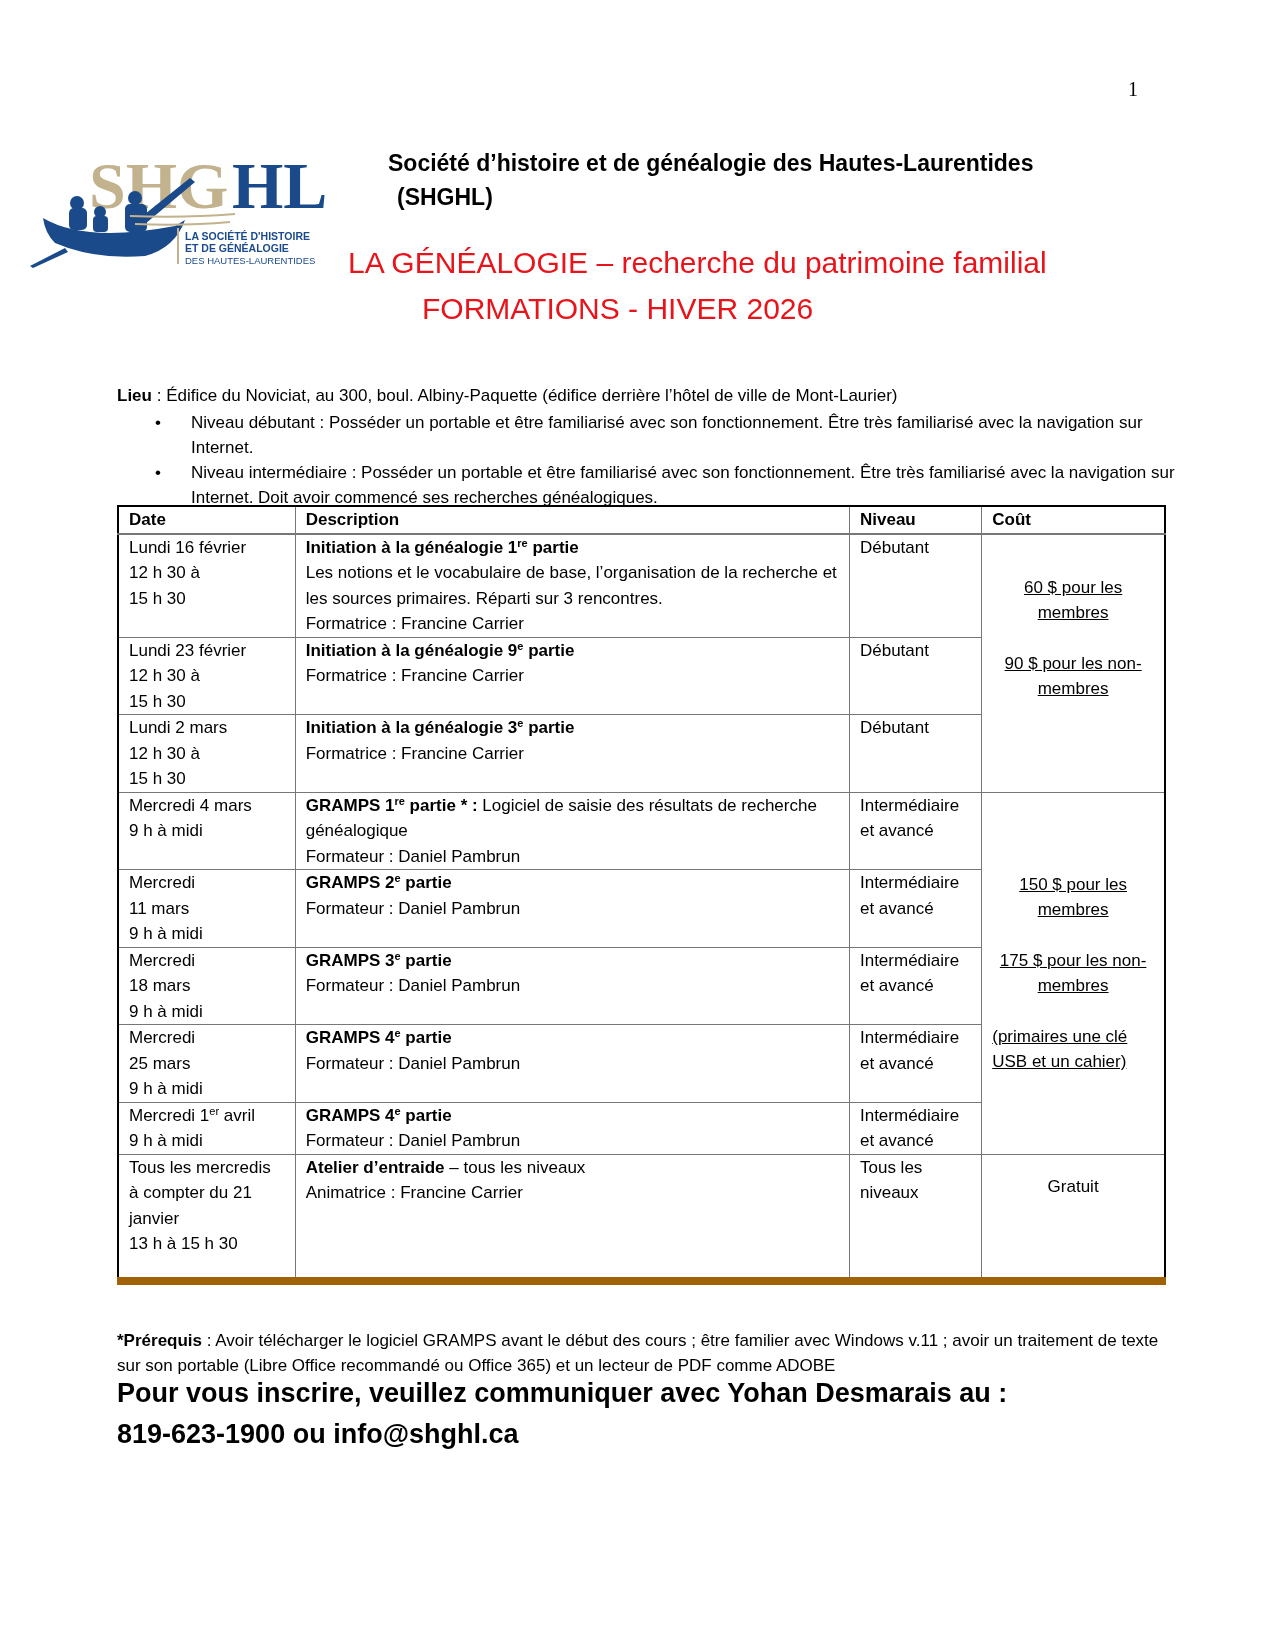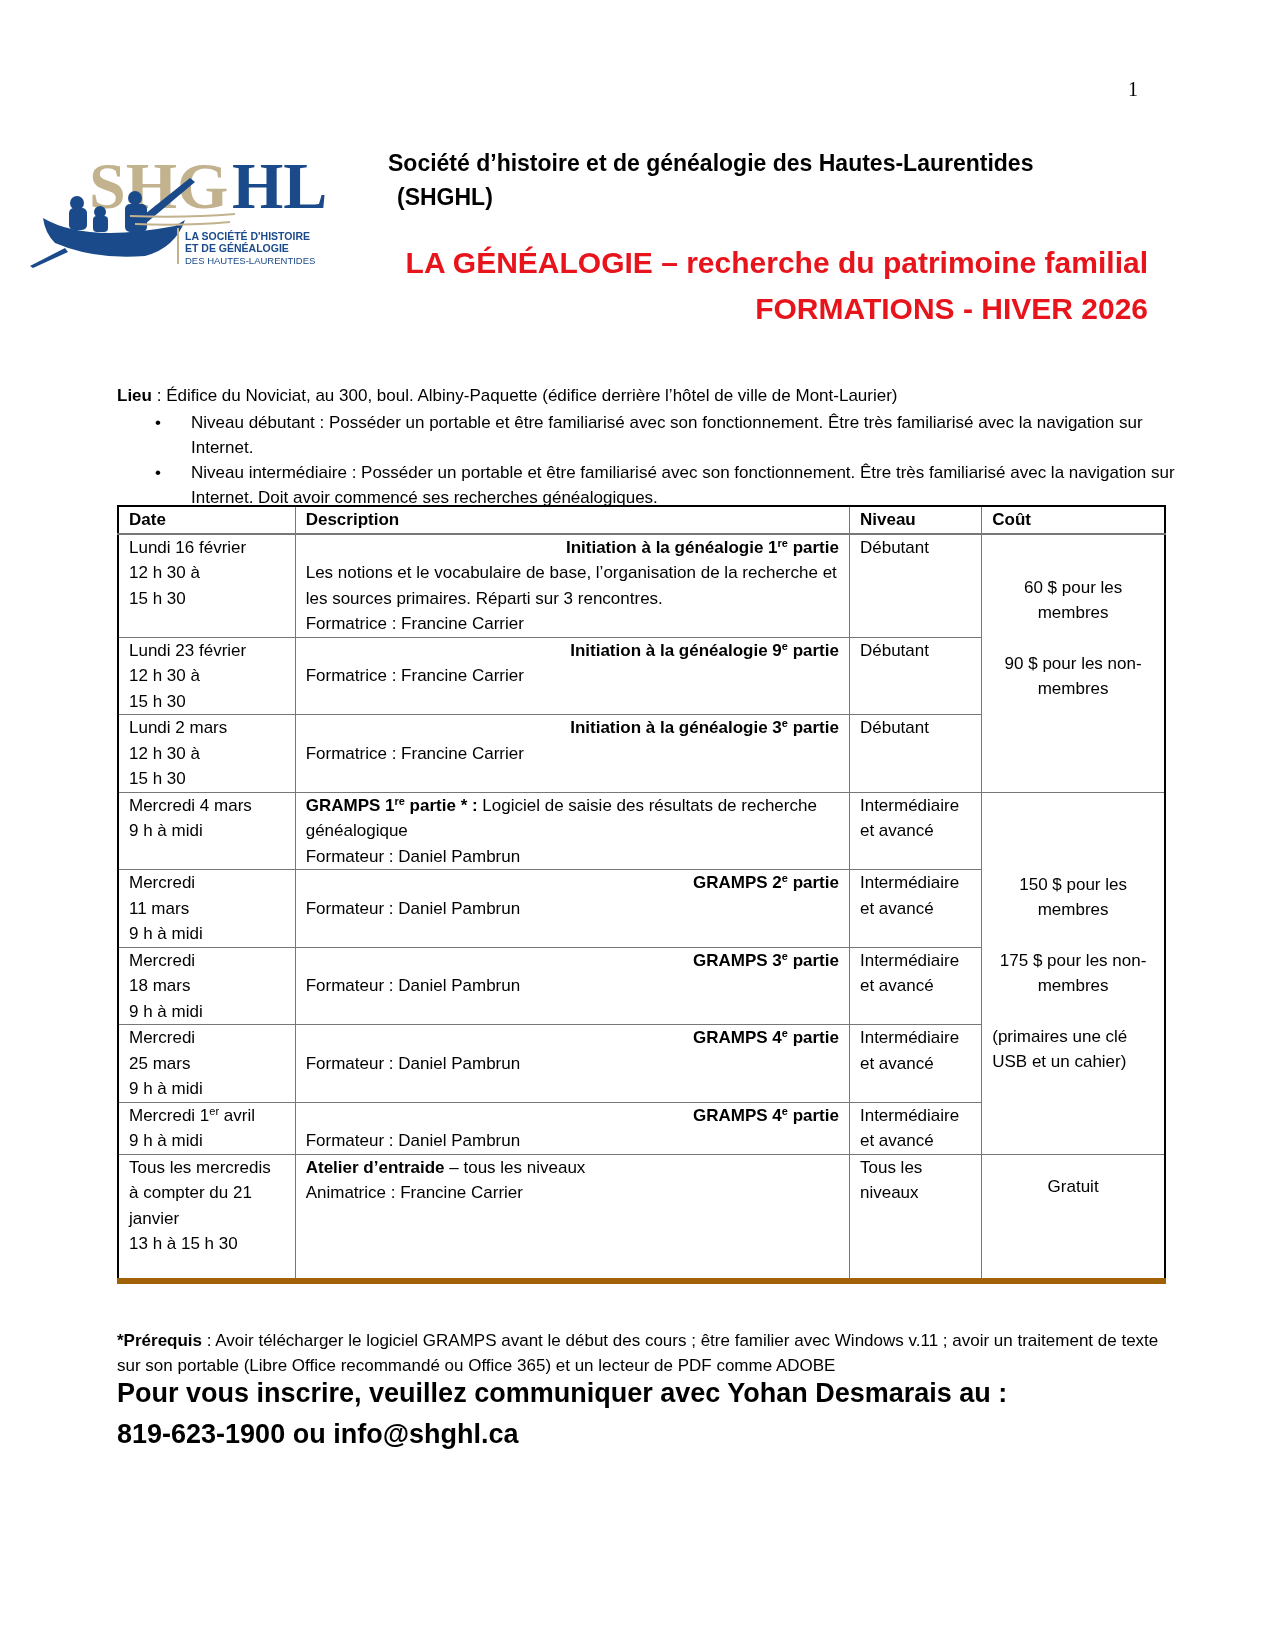--- a/index.html
+++ b/index.html
@@ -2,40 +2,40 @@
 <html><head>
 <meta charset="utf-8">
 <style>
   html, body { margin: 0; padding: 0; background: #ffffff; }
   body { width: 1275px; height: 1650px; position: relative; overflow: hidden;
          font-family: "Liberation Sans", "DejaVu Sans", sans-serif; color: #000; }
   .page-number { position: absolute; left: 1128px; top: 78px; font-family: "Liberation Serif", serif; font-size: 20px; }
   .logo { position: absolute; left: 25px; top: 148px; width: 315px; height: 120px; }
   .org-title { position: absolute; left: 348px; top: 146px; font-size: 23px; font-weight: bold; line-height: 34px; margin-left: 40px; }
   .org-title .abbr { display: block; padding-left: 9px; }
-  .main-title { position: absolute; left: 348px; top: 240px; width: 800px; color: #e8141c; font-size: 30px; font-weight: bold; line-height: 46px; text-align: right; }
+  .main-title { position: absolute; left: 348px; top: 240px; width: 800px; color: #e8141c; font-size: 30px; font-weight: normal; line-height: 46px; }
   .main-title .sub { display: block; padding-left: 74px; }
   .lieu { position: absolute; left: 117px; top: 355px; width: 1060px; font-size: 17px; line-height: 25px; margin-top: 28px; }
   .lieu b { font-weight: bold; }
   .req-list { margin: 2px 0 0 0; padding: 0; list-style: none; }
   .req-list li { position: relative; padding-left: 74px; }
   .req-list li .bullet { position: absolute; left: 38px; top: 0; }
   table.sched { position: absolute; left: 117px; top: 505px; width: 1049px; border-collapse: collapse; font-size: 17px; line-height: 25.5px; }
   table.sched td, table.sched th { border: 1.5px solid #777; vertical-align: top; padding: 0 10px; text-align: left; }
   table.sched th { font-weight: bold; border-top: 2px solid #000; border-bottom: 2px solid #777; }
   table.sched th.c-date, table.sched td.c-date { border-left: 2px solid #000; }
   table.sched th.c-cost, table.sched td.c-cost { border-right: 2px solid #000; }
-  table.sched tr:last-child td { border-bottom: 6px solid #a16207; }
+  table.sched tr:last-child td { border-bottom: 8px solid #a16207; }
   .c-date { width: 154px; }
   .c-desc { width: 528px; }
   .c-level { width: 110px; }
   .c-cost { width: 160px; }
-  td.cost-center { text-align: center !important; vertical-align: middle !important; }
+  td.cost-center { text-align: center !important; vertical-align: middle !important; text-decoration: underline; }
   .line { display: block; }
-  .bold { font-weight: bold; text-align: right; }
+  .bold { font-weight: bold; }
   sup { font-size: 11px; line-height: 0; vertical-align: 6px; }
   .note { position: absolute; left: 117px; top: 1328px; width: 1060px; font-size: 17px; line-height: 25px; }
   .contact { position: absolute; left: 117px; top: 1373px; width: 1100px; font-size: 27px; font-weight: bold; line-height: 41px; }
 </style>
 </head>
 <body>
 
 <div class="page-number">1</div>
 
 <svg class="logo" viewBox="0 0 315 120">

